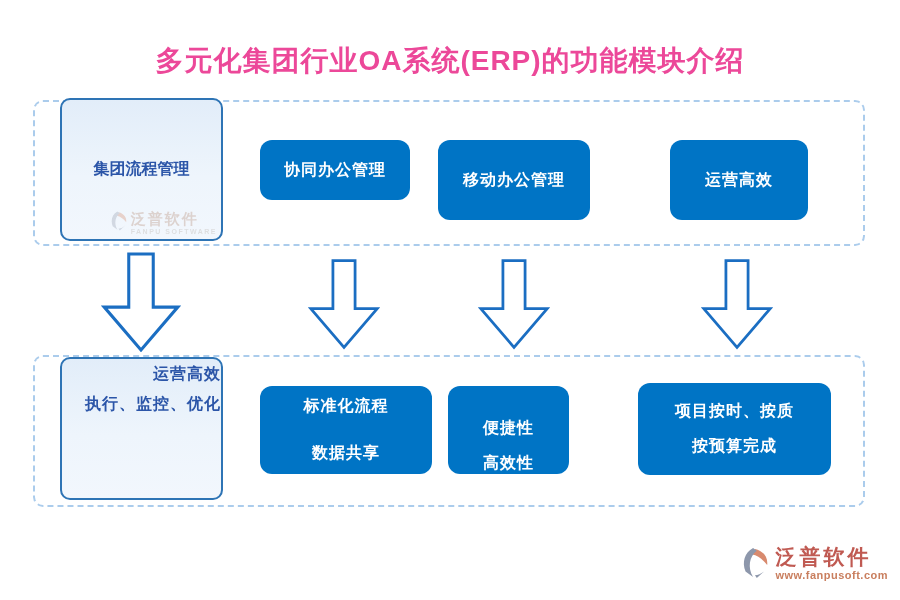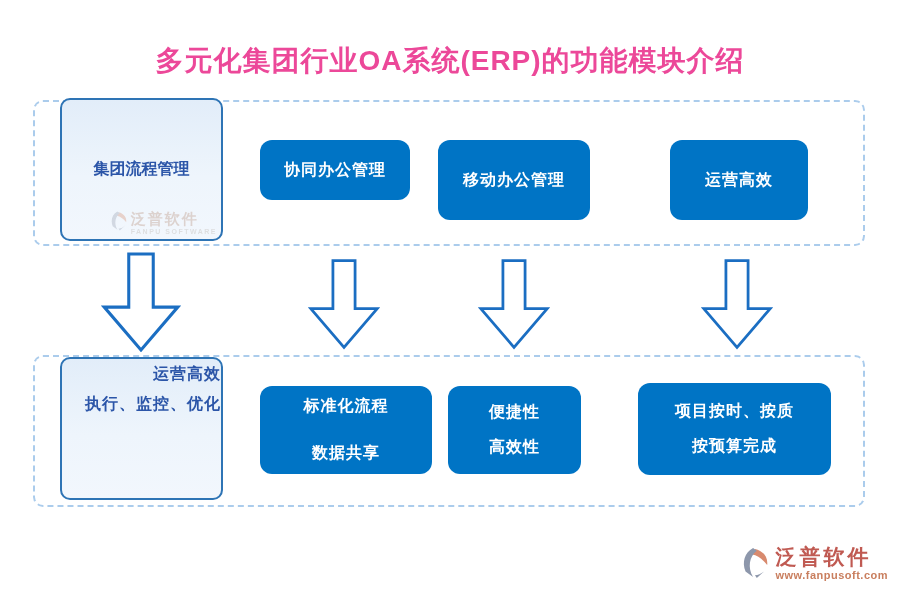--- a/index.html
+++ b/index.html
@@ -21,21 +21,21 @@
   #lead-bottom{top:357px;}
   #lead-bottom .lead-lines{text-align:right;line-height:30px;letter-spacing:1px;}
 
   .blue-box{position:absolute;background:#0074c5;border-radius:12px;color:#fff;font-weight:bold;
             font-size:16px;display:flex;flex-direction:column;align-items:center;justify-content:center;
             text-align:center;letter-spacing:1px;}
   #module-1{left:260px;top:140px;width:150px;height:60px;}
   #module-2{left:438px;top:140px;width:152px;height:80px;}
   #module-3{left:670px;top:140px;width:138px;height:80px;}
   #benefit-1{left:260px;top:386px;width:172px;height:88px;gap:26px;}
-  #benefit-2{left:448px;top:386px;width:133px;height:88px;gap:14px;}
+  #benefit-2{left:448px;top:386px;width:121px;height:88px;gap:14px;justify-content:flex-end;}
   #benefit-3{left:638px;top:383px;width:193px;height:92px;gap:14px;}
 
   .arrow{position:absolute;}
   #arrow-1{left:101px;top:252px;}
   #arrow-2{left:308px;top:257px;}
   #arrow-3{left:478px;top:257px;}
   #arrow-4{left:701px;top:257px;}
 
   .watermark{position:absolute;right:4px;bottom:4px;display:flex;align-items:center;gap:3px;opacity:.8;}
   .watermark .wm-text{display:flex;flex-direction:column;line-height:1;}

